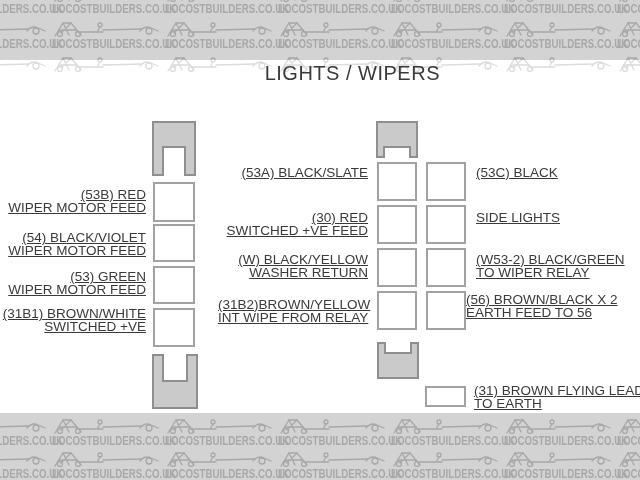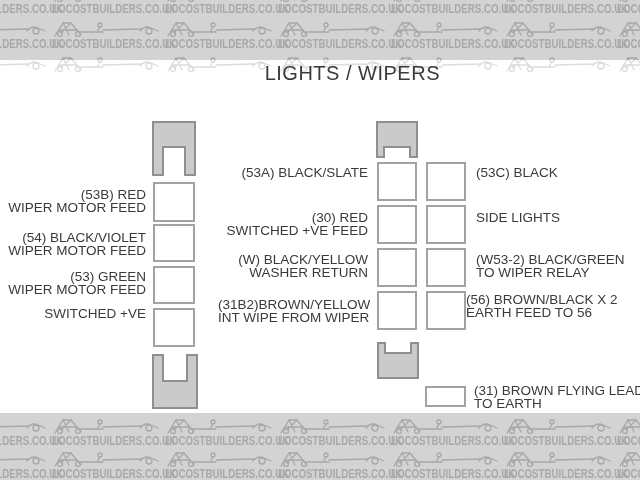--- a/index.html
+++ b/index.html
@@ -16,21 +16,21 @@
   .wm-text{font-weight:bold;font-size:13.5px;line-height:13px;white-space:nowrap;
            transform:scaleX(0.72);transform-origin:0 50%;color:inherit;}
   
   #title{position:absolute;left:150px;top:62px;width:290px;text-align:right;
          font-size:20px;letter-spacing:0.5px;color:#3a3a3a;}
   
   .connector{position:absolute;}
   
   .tbox{position:absolute;background:#ffffff;border:2px solid #a2a2a2;box-sizing:border-box;}
   
-  .lbl{position:absolute;font-size:13.5px;line-height:13px;color:#3a3a3a;}
+  .lbl{position:absolute;font-size:13.5px;line-height:13px;color:#3a3a3a;text-decoration:underline;}
   .lbl span{display:block;white-space:pre;}
   .lbl.r{text-align:right;}
 </style>
 </head>
 <body>
 
 <div id="screen">
 
   <div id="band-top" class="band wm-layer">
       <div class="wm-tile" style="left: -61px; top: -15px;">
@@ -702,37 +702,38 @@
   </div>
   <div class="lbl r" style="left:0;top:231px;width:146px">
     <span>(54) BLACK/VIOLET</span>
       <span>WIPER MOTOR FEED</span>
   </div>
   <div class="lbl r" style="left:0;top:270px;width:146px">
     <span>(53) GREEN</span>
       <span>WIPER MOTOR FEED</span>
   </div>
   <div class="lbl r" style="left:0;top:307px;width:146px">
+    <span>(31B1) BROWN/WHITE</span>
       <span>SWITCHED +VE</span>
   </div>
 
   <div class="lbl r" style="left:218px;top:166px;width:150px">
     <span>(53A) BLACK/SLATE</span>
   </div>
   <div class="lbl r" style="left:218px;top:211px;width:150px">
     <span>(30) RED</span>
       <span>SWITCHED +VE FEED</span>
   </div>
   <div class="lbl r" style="left:218px;top:253px;width:150px">
     <span>(W) BLACK/YELLOW</span>
       <span>WASHER RETURN</span>
   </div>
   <div class="lbl r" style="left:218px;top:298px;width:150px">
     <span>(31B2)BROWN/YELLOW</span>
-      <span>INT WIPE FROM WIPER</span>
+      <span>INT WIPE FROM RELAY</span>
   </div>
 
   <div class="lbl" style="left:476px;top:166px;width:164px">
     <span>(53C) BLACK</span>
   </div>
   <div class="lbl" style="left:476px;top:211px;width:164px">
       <span>SIDE LIGHTS</span>
   </div>
   <div class="lbl" style="left:476px;top:253px;width:164px">
     <span>(W53-2) BLACK/GREEN</span>

